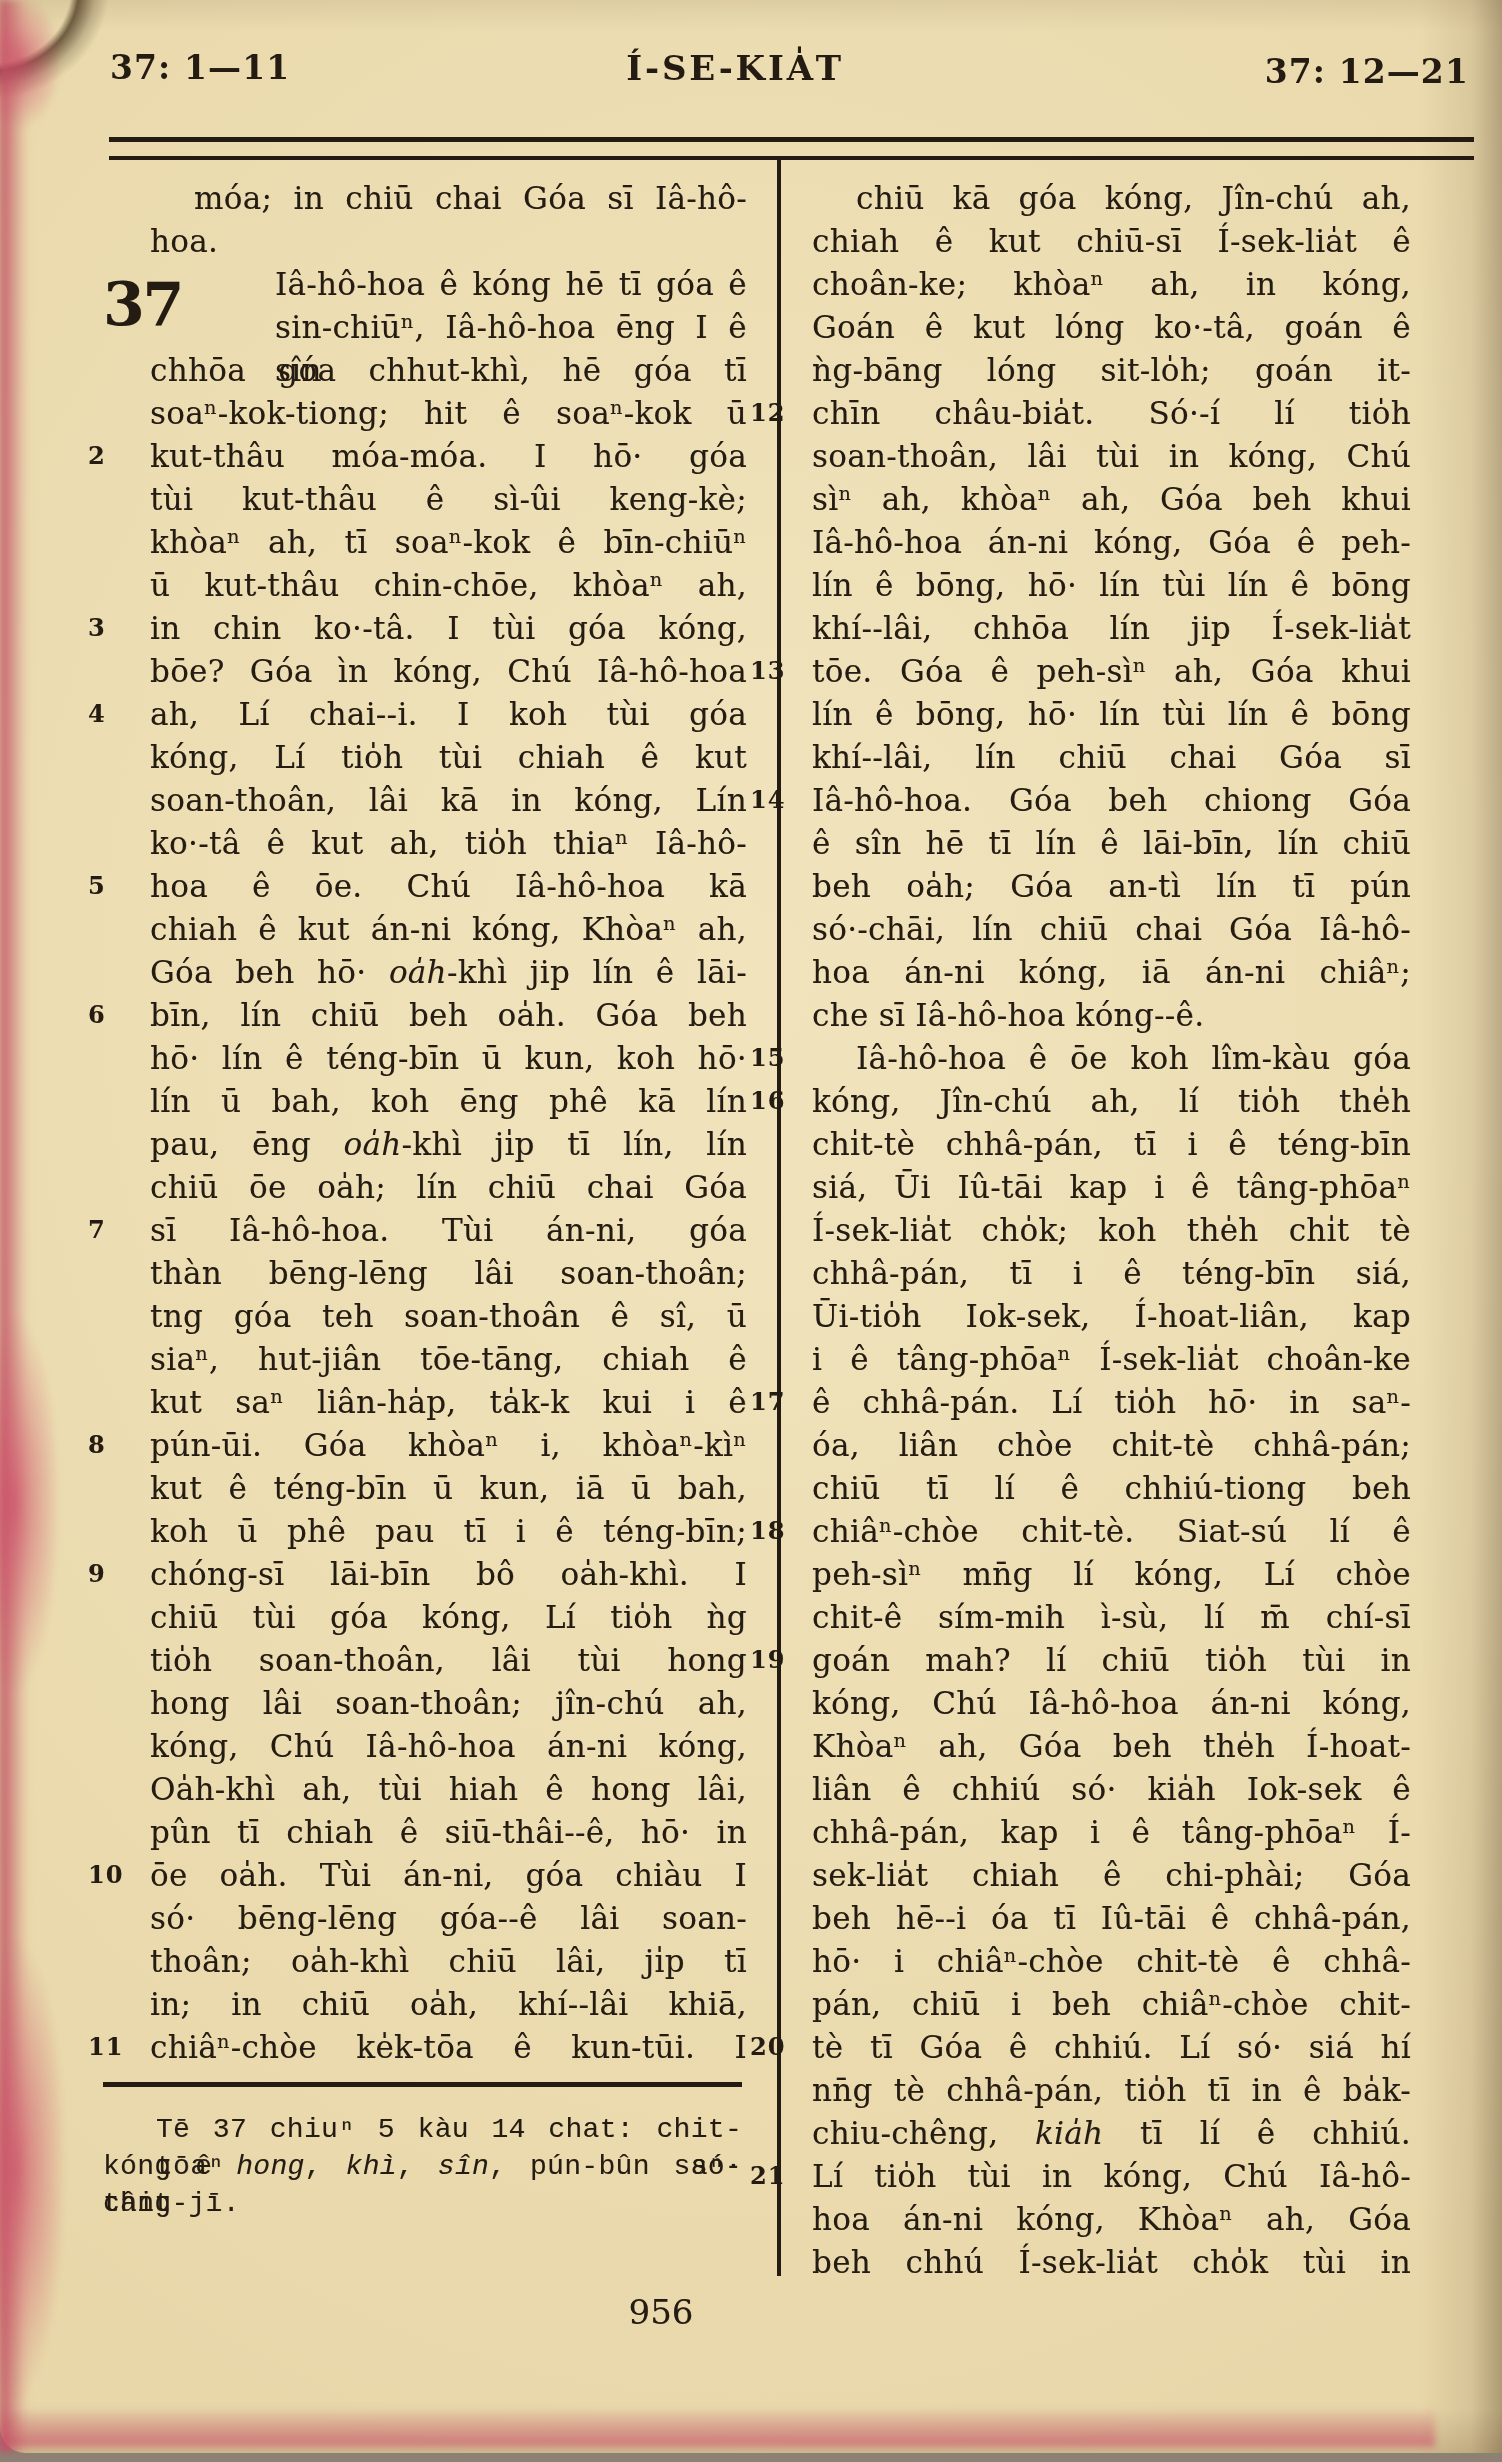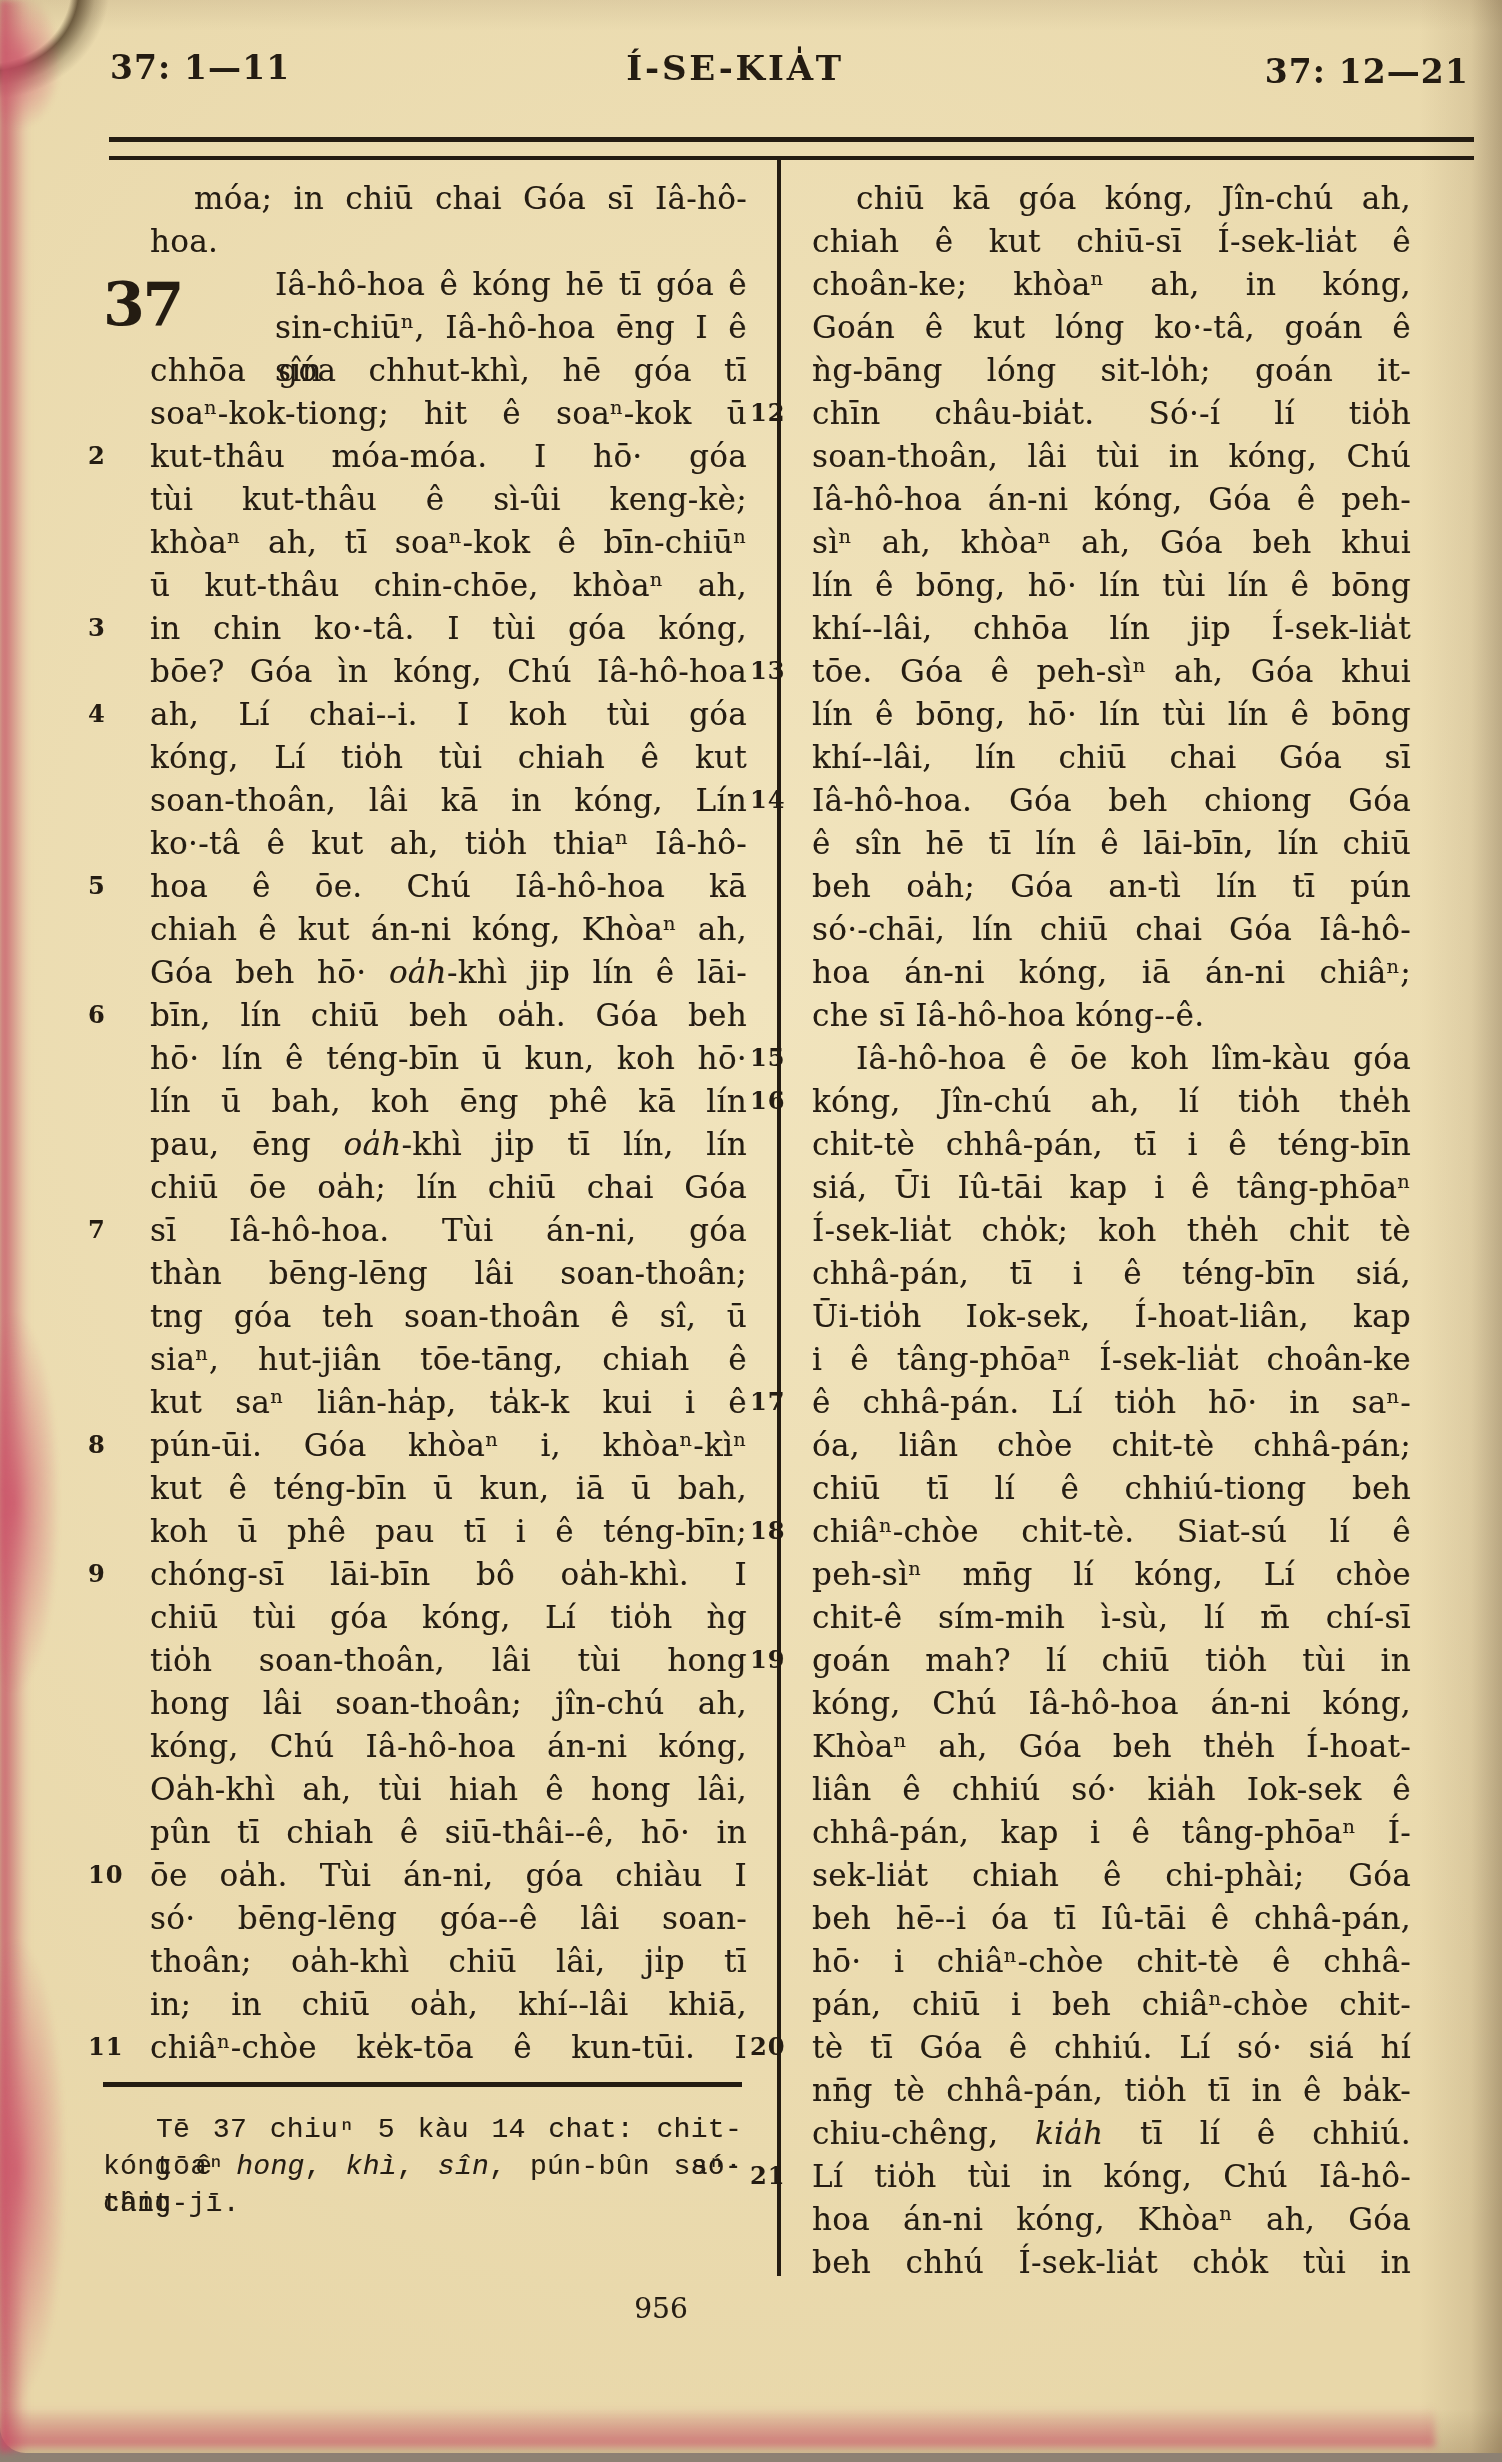--- a/index.html
+++ b/index.html
@@ -71,21 +71,21 @@
     position:absolute; left:-47px; top:83px;
     font-size:60px; line-height:89px; font-weight:bold; letter-spacing:-2.2px;
     color:#241c12;
   }
   .fn-rule { position:relative; left:-47px; width:639px; height:4.4px; background:#241c12; margin-top:13.3px; }
   .footnote { position:relative; left:-47px; width:639px; margin-top:24.4px; }
   .footnote .line { height:37px; line-height:37px; font-size:28px;font-family:Liberation Mono, monospace; }
   .fn-ind { padding-left:53px; }
   .page-number {
     position:absolute; left:589px; top:2292px; width:144px; text-align:center;
-    font-size:28px; color:#241c12; text-shadow:0.3px 0.3px 0.4px rgba(36,28,18,0.30);
+    font-size:34px; color:#241c12; text-shadow:0.3px 0.3px 0.4px rgba(36,28,18,0.30);
   }
   i { font-style:italic; }
 </style>
 </head>
 <body>
 
 <div class="page">
   <div class="corner-tl"></div>
   <div class="red-strip"></div>
   <div class="blob blob-tl"></div>
@@ -324,25 +324,25 @@
         <div class="line">
           <span class="vnum">12</span>
           <span class="t">chīn châu-bia̍t. Só·-í lí tio̍h</span>
         </div>
         <div class="line">
           <span class="vnum"></span>
           <span class="t">soan-thoân, lâi tùi in kóng, Chú</span>
         </div>
         <div class="line">
           <span class="vnum"></span>
+          <span class="t">sìⁿ ah, khòaⁿ ah, Góa beh khui</span>
+        </div>
+        <div class="line">
+          <span class="vnum"></span>
           <span class="t">Iâ-hô-hoa án-ni kóng, Góa ê peh-</span>
-        </div>
-        <div class="line">
-          <span class="vnum"></span>
-          <span class="t">sìⁿ ah, khòaⁿ ah, Góa beh khui</span>
         </div>
         <div class="line">
           <span class="vnum"></span>
           <span class="t">lín ê bōng, hō· lín tùi lín ê bōng</span>
         </div>
         <div class="line">
           <span class="vnum"></span>
           <span class="t">khí--lâi, chhōa lín jip Í-sek-lia̍t</span>
         </div>
         <div class="line">

